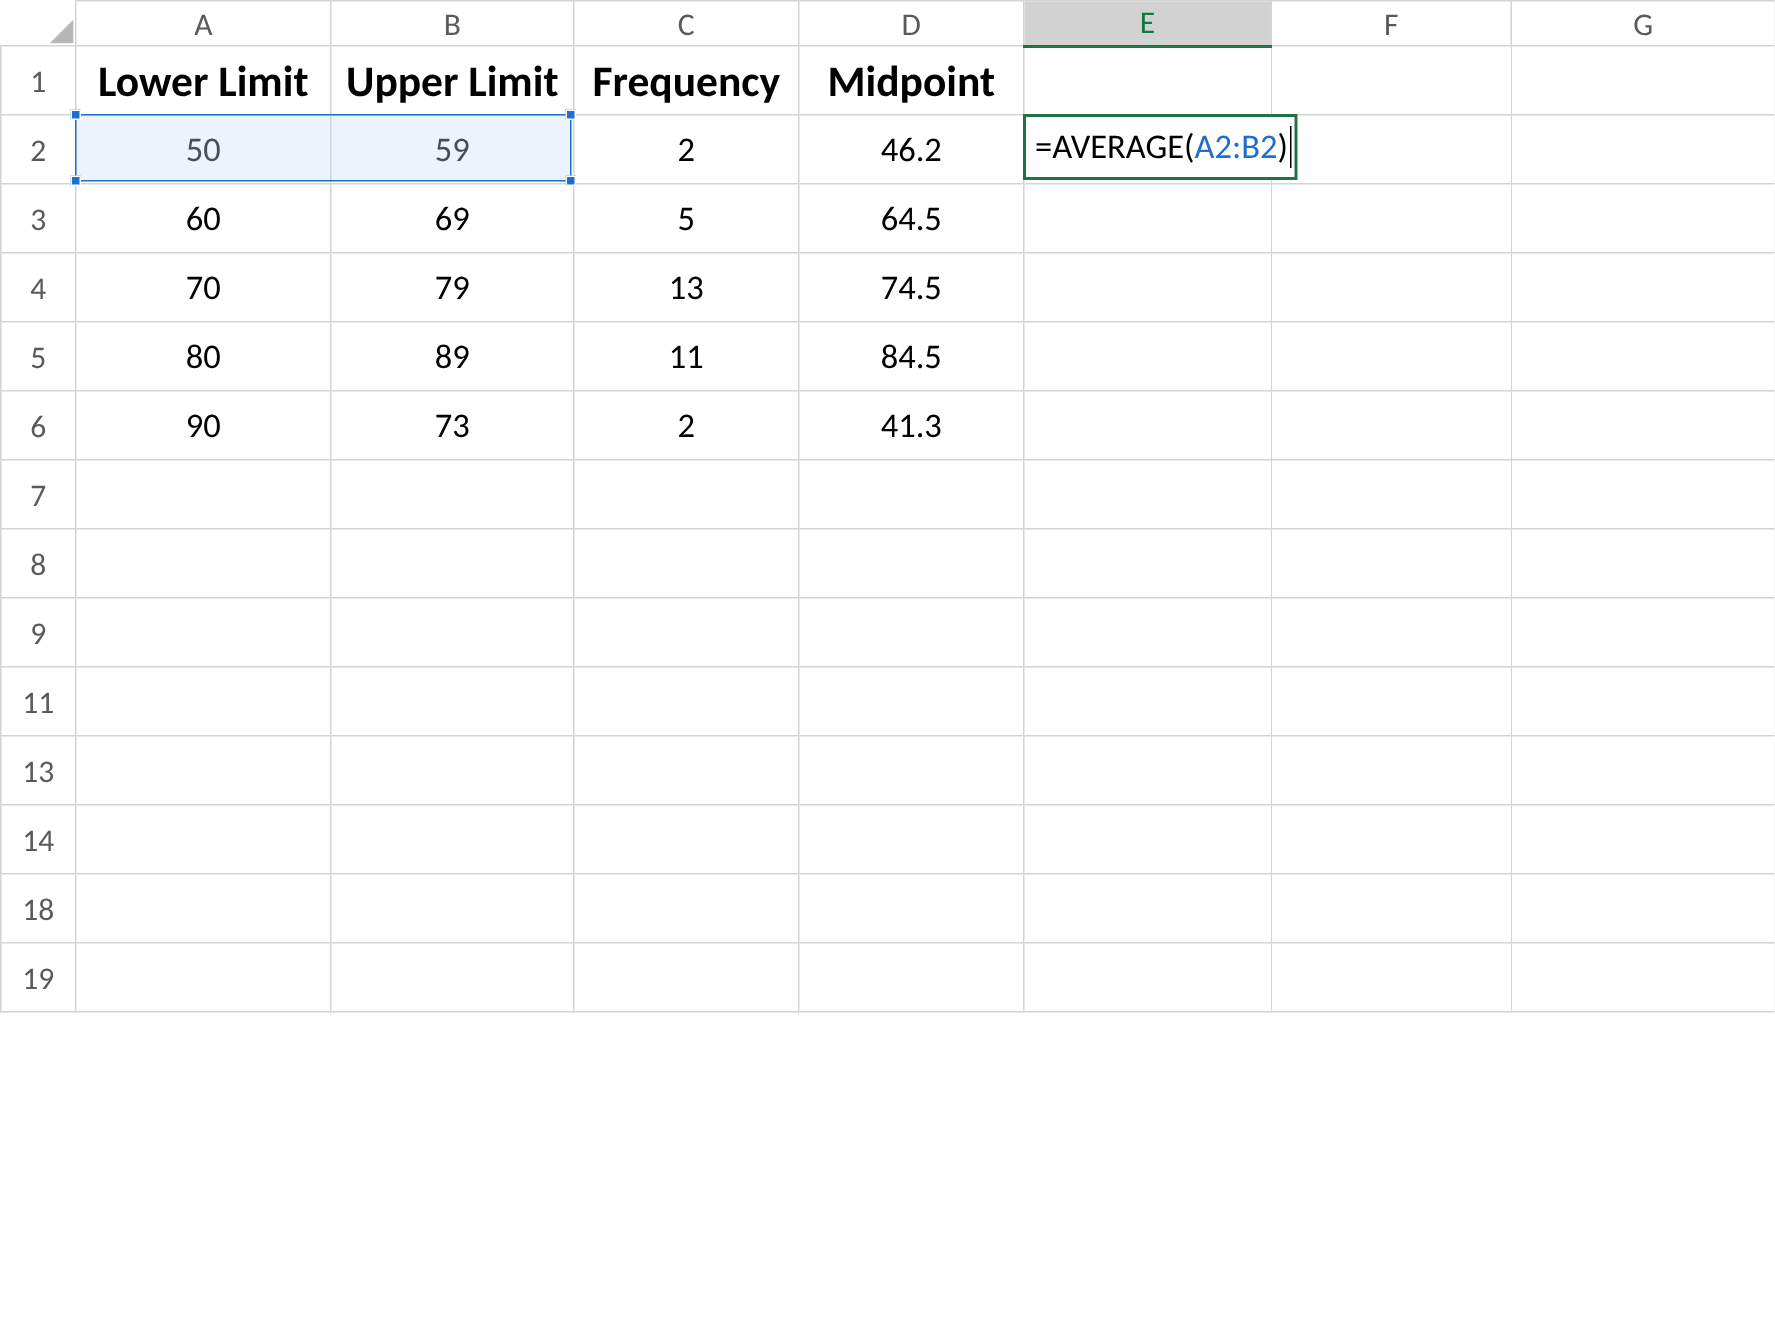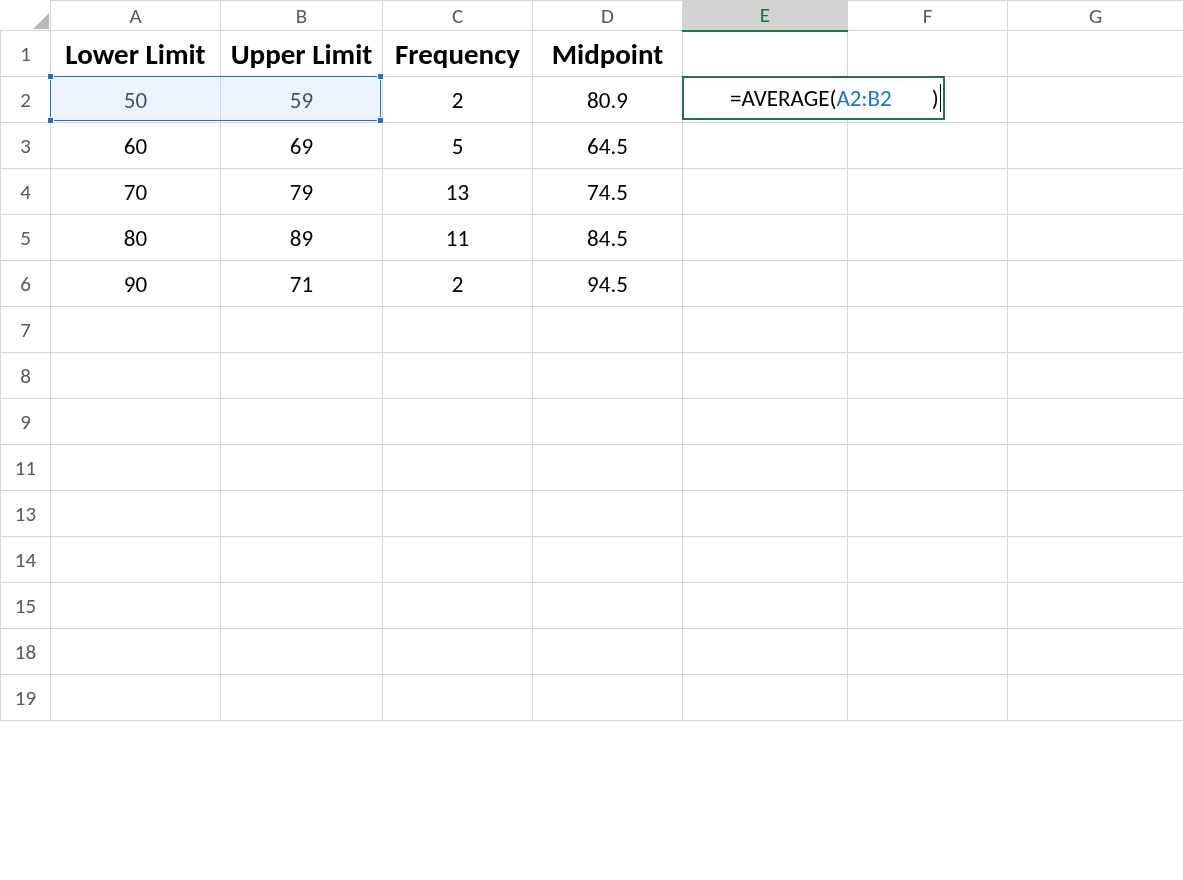--- a/index.html
+++ b/index.html
@@ -96,21 +96,21 @@
     color: #111;
   }
   .edit-cursor {
     display: inline-block;
     width: 1px;
     height: 28px;
     background: #000;
     vertical-align: middle;
     margin-left: 1px;
   }
-  .edit-box .black { color: #000; margin-left: 40px; }
+  .edit-box .black { color: #000; }
   .edit-box .ref   { color: #1f6fd0; text-align: center; }
 </style>
 </head>
 <body>
 
 <div class="sheet">
 
   <table class="grid">
     <colgroup>
       <col style="width:50px">
@@ -147,21 +147,21 @@
           <td class="cell header-row">Midpoint</td>
           <td class="cell header-row"></td>
           <td class="cell header-row"></td>
           <td class="cell header-row"></td>
         </tr>
         <tr>
           <th class="rowhead">2</th>
           <td class="cell">50</td>
           <td class="cell">59</td>
           <td class="cell">2</td>
-          <td class="cell">80.9</td>
+          <td class="cell">46.2</td>
           <td class="cell"></td>
           <td class="cell"></td>
           <td class="cell"></td>
         </tr>
         <tr>
           <th class="rowhead">3</th>
           <td class="cell">60</td>
           <td class="cell">69</td>
           <td class="cell">5</td>
           <td class="cell">64.5</td>
@@ -185,23 +185,23 @@
           <td class="cell">89</td>
           <td class="cell">11</td>
           <td class="cell">84.5</td>
           <td class="cell"></td>
           <td class="cell"></td>
           <td class="cell"></td>
         </tr>
         <tr>
           <th class="rowhead">6</th>
           <td class="cell">90</td>
-          <td class="cell">71</td>
+          <td class="cell">73</td>
           <td class="cell">2</td>
-          <td class="cell">94.5</td>
+          <td class="cell">41.3</td>
           <td class="cell"></td>
           <td class="cell"></td>
           <td class="cell"></td>
         </tr>
         <tr>
           <th class="rowhead">7</th>
           <td class="cell"></td>
           <td class="cell"></td>
           <td class="cell"></td>
           <td class="cell"></td>
@@ -244,30 +244,20 @@
           <td class="cell"></td>
           <td class="cell"></td>
           <td class="cell"></td>
           <td class="cell"></td>
           <td class="cell"></td>
           <td class="cell"></td>
           <td class="cell"></td>
         </tr>
         <tr>
           <th class="rowhead">14</th>
-          <td class="cell"></td>
-          <td class="cell"></td>
-          <td class="cell"></td>
-          <td class="cell"></td>
-          <td class="cell"></td>
-          <td class="cell"></td>
-          <td class="cell"></td>
-        </tr>
-        <tr>
-          <th class="rowhead">15</th>
           <td class="cell"></td>
           <td class="cell"></td>
           <td class="cell"></td>
           <td class="cell"></td>
           <td class="cell"></td>
           <td class="cell"></td>
           <td class="cell"></td>
         </tr>
         <tr>
           <th class="rowhead">18</th>

